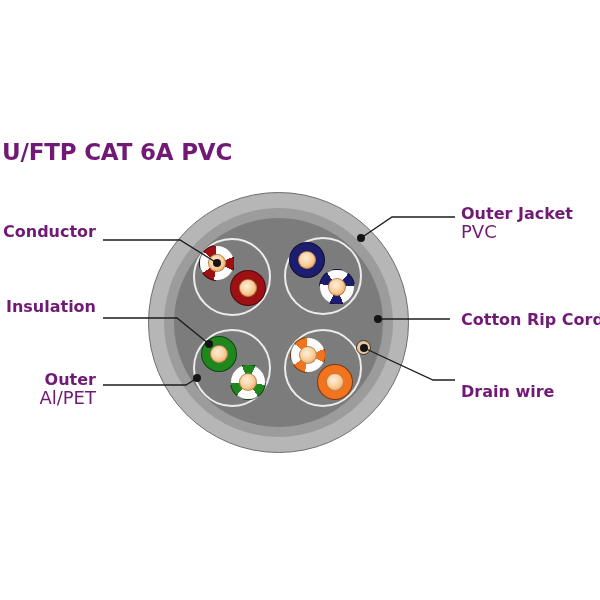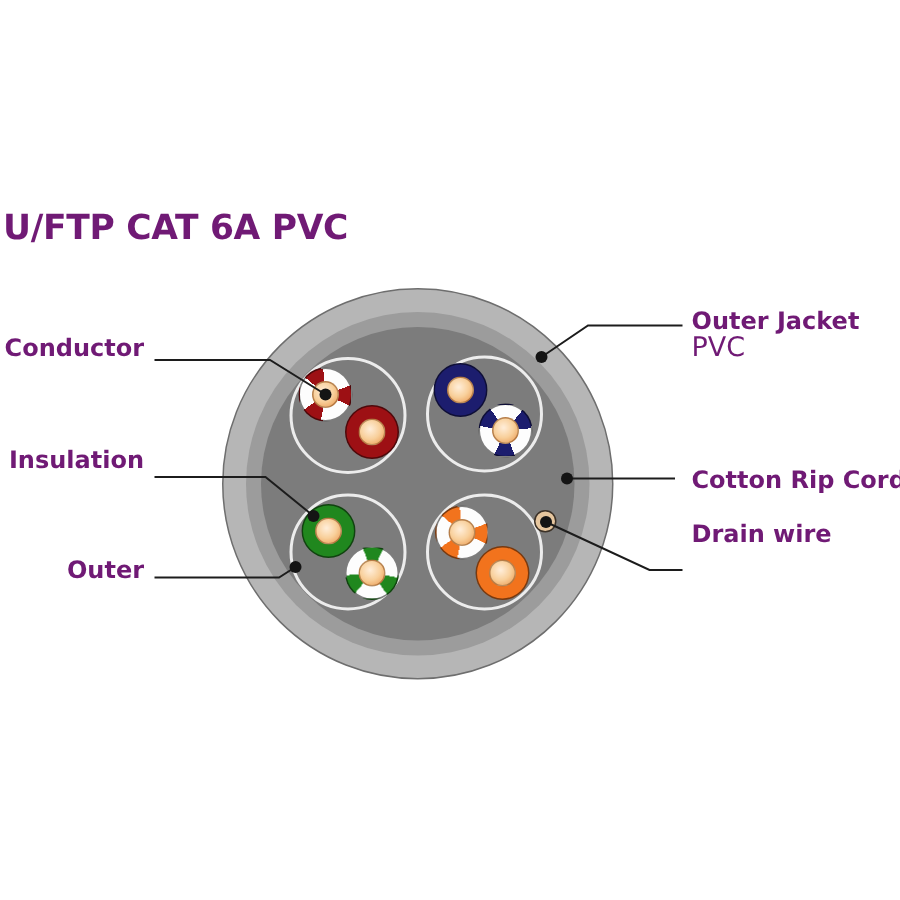--- a/index.html
+++ b/index.html
@@ -109,26 +109,27 @@
   <div class="dot" style="left:360px;top:344px;"></div>
 
   <div class="lbl left-col" style="top:222px;">
     <div class="name">Conductor</div>
   </div>
   <div class="lbl left-col" style="top:297px;">
     <div class="name">Insulation</div>
   </div>
   <div class="lbl left-col" style="top:370px;">
     <div class="name">Outer</div>
+    <div class="sub">Al/PET</div>
   </div>
 
   <div class="lbl right-col" style="top:204px;">
     <div class="name">Outer Jacket</div>
     <div class="sub">PVC</div>
   </div>
   <div class="lbl right-col" style="top:310px;">
     <div class="name">Cotton Rip Cord</div>
   </div>
-  <div class="lbl right-col" style="top:346px;text-align:right;">
+  <div class="lbl right-col" style="top:382px;text-align:right;">
     <div class="name">Drain wire</div>
   </div>
 
 </div>
 
 </body></html>

